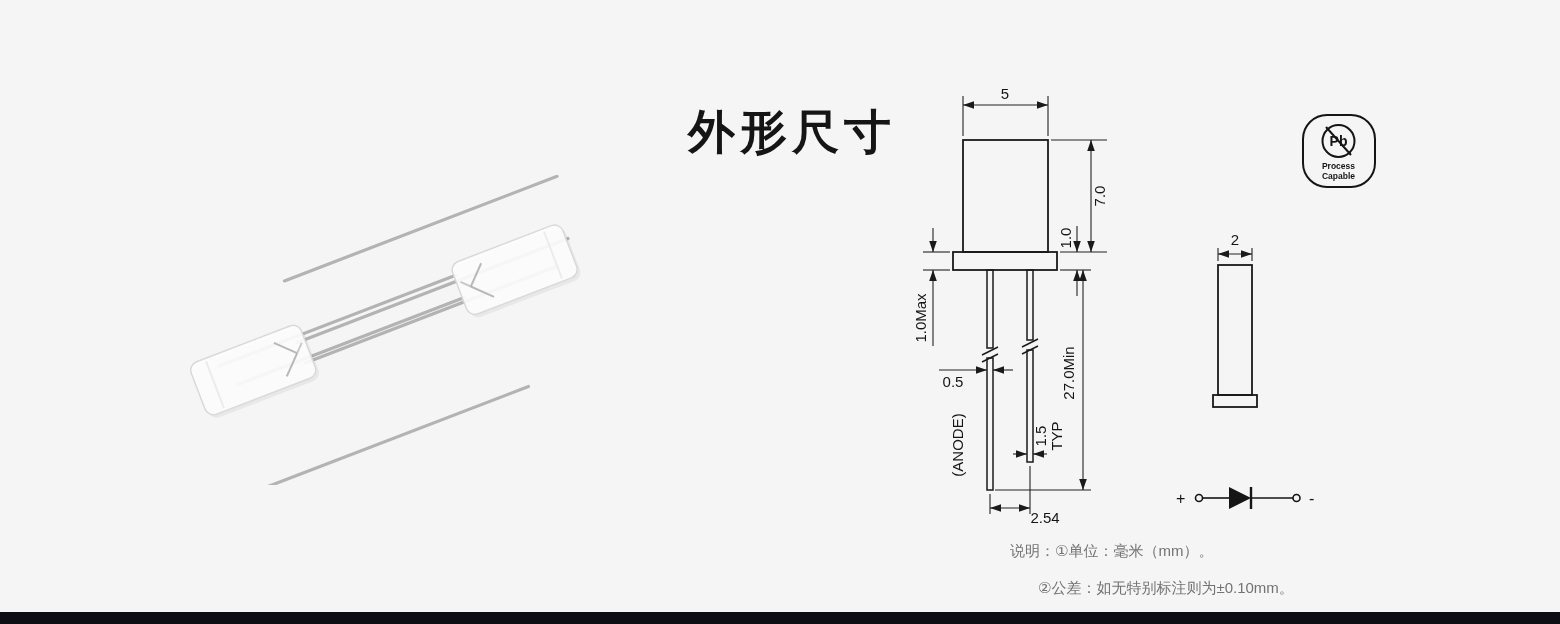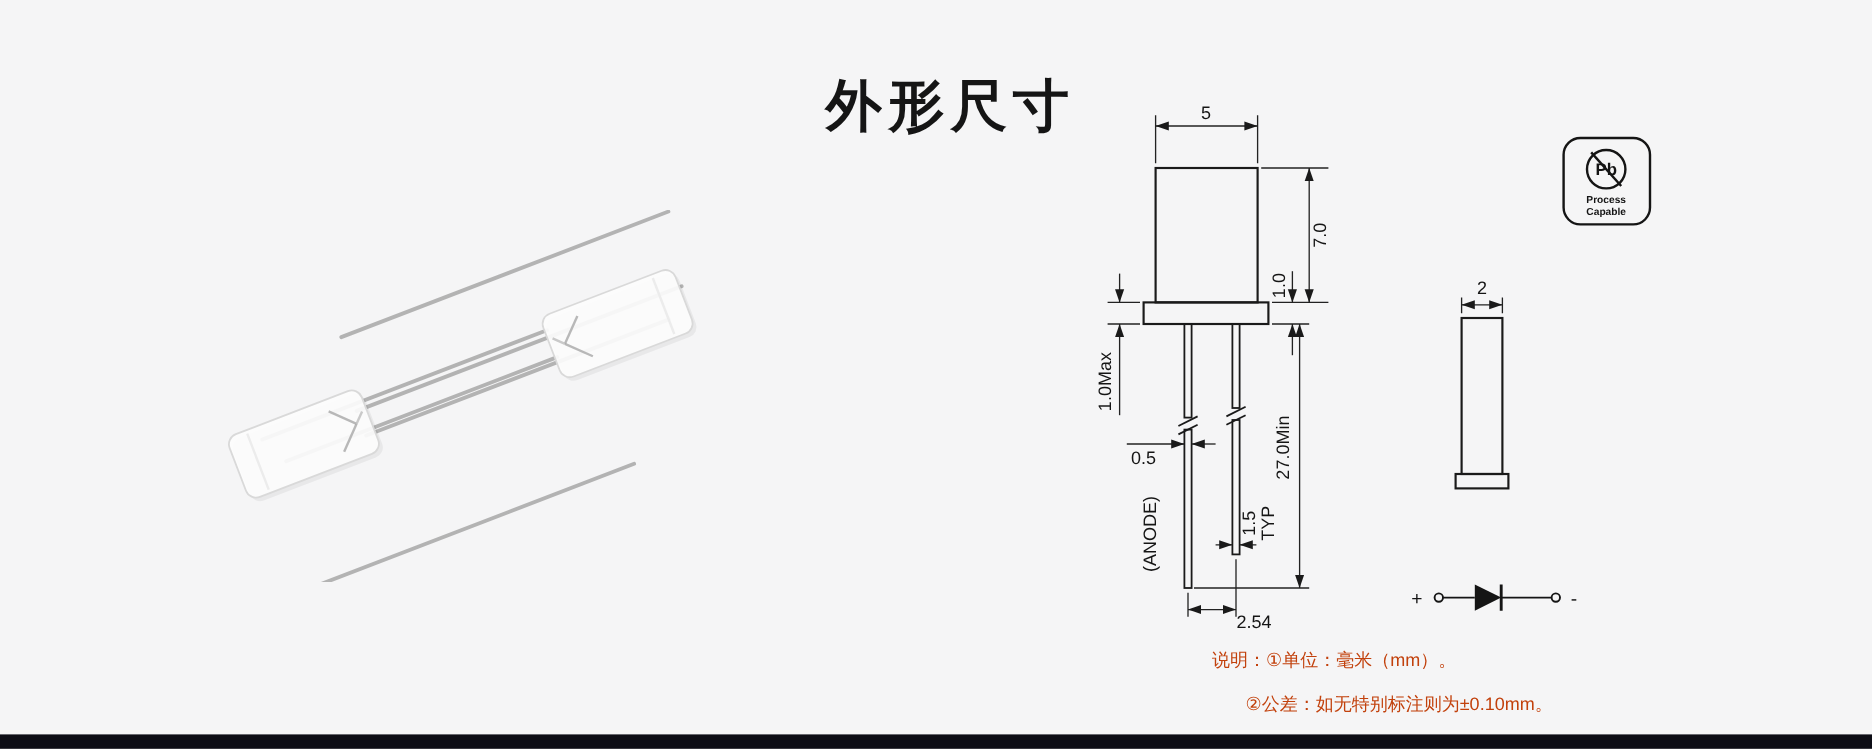--- a/index.html
+++ b/index.html
@@ -6,36 +6,37 @@
   body{
     width:1560px;height:624px;position:relative;overflow:hidden;
     background:#f5f5f6;
     font-family:"Liberation Sans","DejaVu Sans",sans-serif;
     color:#1a1a1a;
   }
   .abs{position:absolute;}
   .page-title{
     font-size:47px;font-weight:700;letter-spacing:5px;color:#151515;
     font-family:"Liberation Sans","DejaVu Sans",sans-serif;
+    margin-top:44px;
   }
   svg{display:block;}
   svg text{
     fill:#151515;font-family:"Liberation Sans","DejaVu Sans",sans-serif;
     font-size:15px;
   }
   .notes{
-    font-size:15px;line-height:25px;color:#c2410c;white-space:nowrap;
+    font-size:15px;line-height:25px;color:#737373;white-space:nowrap;
   }
   .notes .note-line2{padding-left:28px;margin-top:12px;}
   .footer-bar{
     left:0;bottom:0;width:1560px;height:12px;background:#0d0d15;
   }
   .pb-badge{
     left:1302px;top:114px;width:74px;height:74px;box-sizing:border-box;
-    border:2.5px solid #151515;border-radius:15px;background:transparent;
+    border:2.5px solid #151515;border-radius:25px;background:transparent;
   }
 </style>
 </head>
 <body>
 
 <div class="abs page-title" style="left:688px;top:57px">外形尺寸</div>
 
 <svg class="abs" style="left:170px;top:175px" width="470" height="310" viewBox="0 0 470 310">
   <g transform="rotate(-21 235 155)">
     <g stroke="#b3b3b3" stroke-width="3.2" stroke-linecap="round">

